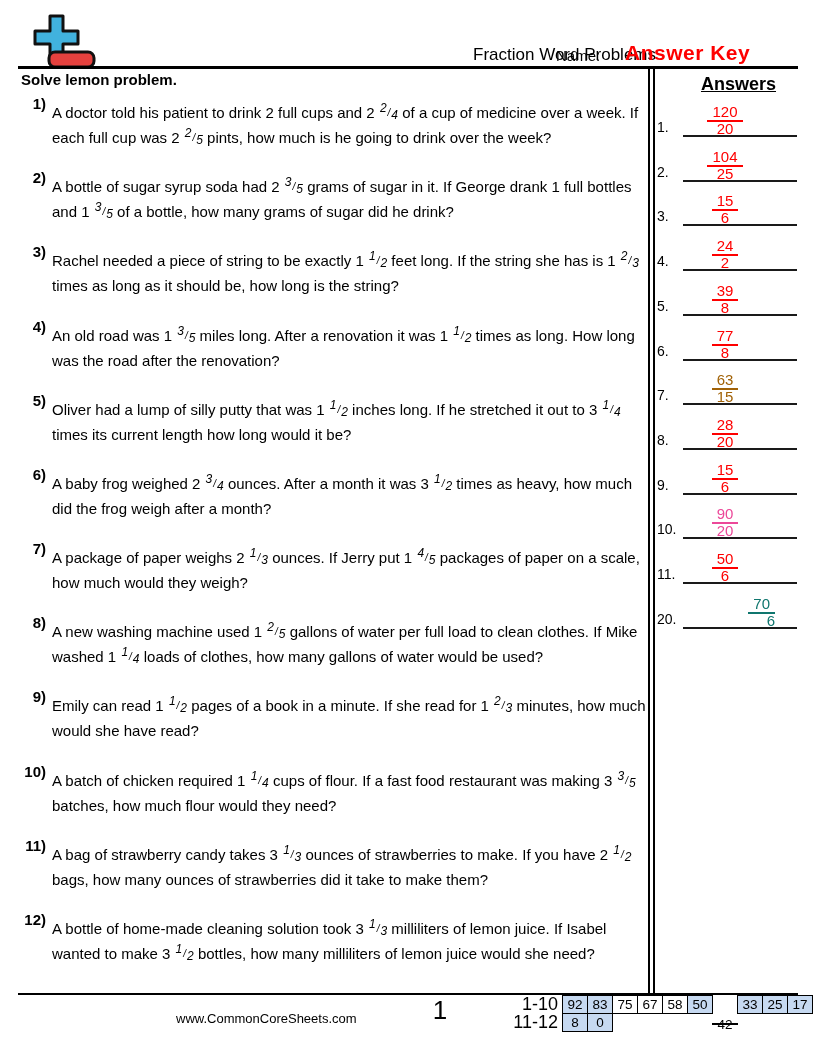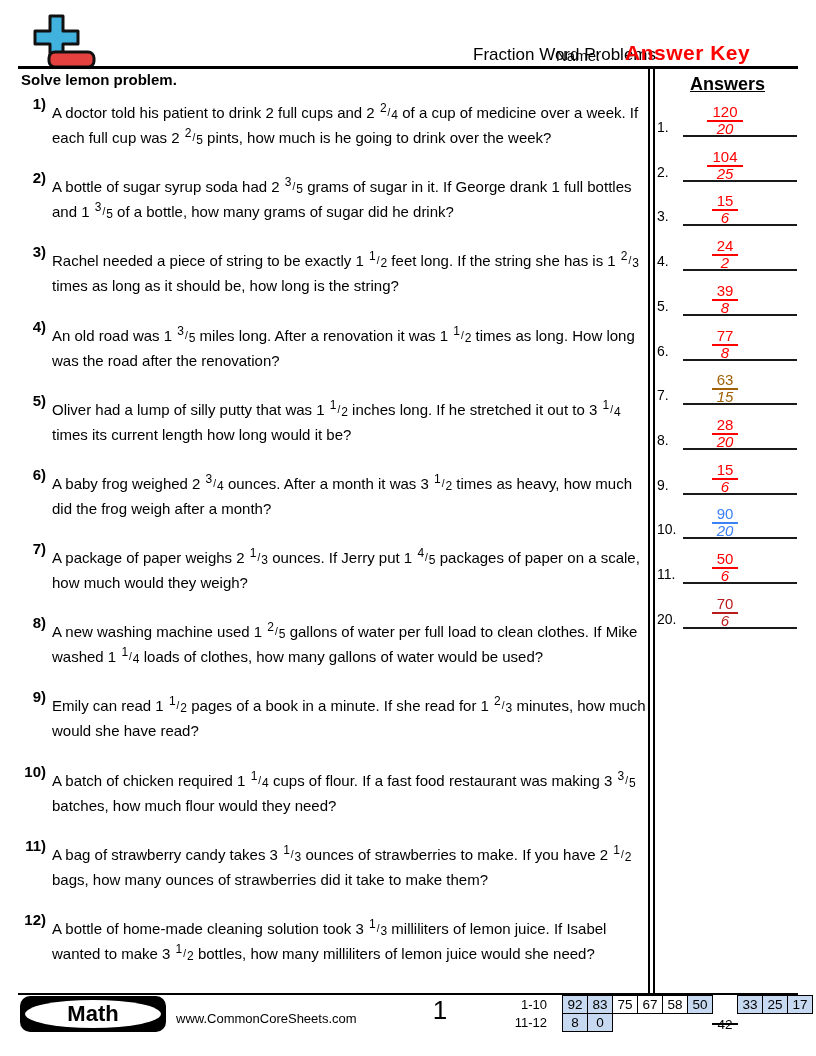--- a/index.html
+++ b/index.html
@@ -15,50 +15,50 @@
   .name-value { position:absolute; left:625px; top:41px; font-size:21px; font-weight:bold; letter-spacing:0.5px; }
   .rule-top { position:absolute; left:18px; top:66px; width:780px; height:0; border-bottom:3px solid #000; }
   .instruction { position:absolute; left:21px; top:71px; font-size:15px; font-weight:bold; }
   .divider-v { position:absolute; left:648px; top:69px; height:924px; width:7px;
                box-sizing:border-box; border-left:2px solid #000; border-right:2px solid #000; }
   
   .problem { position:absolute; left:0; width:650px; }
   .pnum { position:absolute; left:16px; top:-6px; width:30px; text-align:right;
           font-weight:bold; font-size:15px; }
   .ptext { margin-left:52px; margin-right:2px; font-size:15px; line-height:23px; }
-  .fx { white-space:nowrap; }
+  .fx { white-space:nowrap;font-style:italic; }
   .fx-n { font-size:12px; position:relative; top:-6px; margin-left:1px; }
   .fx-s { font-size:10px; position:relative; top:-2px; margin:0 1px; }
   .fx-d { font-size:12px; position:relative; top:1px; }
   
   .answers-heading { position:absolute; left:655px; top:74px; width:145px; text-align:center;
-                     font-size:18px; font-weight:bold; text-decoration:underline; }
+                     font-size:18px; font-weight:bold; text-decoration:underline;padding-left:11px; }
   .answer { position:absolute; left:655px; width:143px; height:46px; }
   .a-line { position:absolute; left:28px; width:114px; bottom:0; height:0; border-bottom:2px solid #1a1a1a; }
   .a-num  { position:absolute; left:2px; bottom:2px; font-size:14px; }
   .a-frac { position:absolute; left:20px; width:100px; bottom:2px; text-align:center;
             font-size:15px; }
   .fr-nw  { line-height:15px; }
   .fr-n   { display:inline-block; padding:0 5px 1px; border-bottom:2px solid currentColor; }
-  .fr-d   { line-height:13px;font-style:italic; }
+  .fr-d   { line-height:13px; }
   
   .footer-rule { position:absolute; left:18px; top:993px; width:780px; height:0; border-bottom:2.5px solid #000; }
   .math-badge { position:absolute; left:20px; top:996px; width:146px; height:36px;
                 background:#000; border-radius:10px; }
   .math-oval  { position:absolute; left:5px; right:5px; top:4px; bottom:4px;
                 background:#fff; border-radius:50%; }
   .math-label { position:absolute; left:0; top:0; width:100%; height:100%;
                 display:flex; align-items:center; justify-content:center;
                 font-size:22px; font-weight:bold; }
   .website  { position:absolute; left:176px; top:1011px; font-size:13px; }
   .page-num { position:absolute; left:400px; top:995px; width:80px; text-align:center; font-size:26px; }
   .score { position:absolute; left:511px; top:995px; }
   .score-row { display:flex; height:19px; }
   .score-row + .score-row { margin-top:-1px; }
-  .score-label { width:52px; box-sizing:border-box; padding-right:16px; font-size:13px;
+  .score-label { width:52px; box-sizing:border-box; padding-right:5px; font-size:18px;
                  display:flex; align-items:center; justify-content:flex-end; }
   .score-cell { width:26px; box-sizing:border-box; border:1px solid #000; margin-left:-1px;
                 display:flex; align-items:center; justify-content:center; font-size:13.5px; }
 </style>
 </head>
 <body>
 
 <div class="page">
 
   <div class="logo">
@@ -194,49 +194,45 @@
       <div class="answer" style="top: 449px;">
         <div class="a-num">9.</div>
         <div class="a-frac" style="color: rgb(254, 0, 0);">
           <div class="fr-nw"><span class="fr-n">15</span></div>
           <div class="fr-d">6</div>
         </div>
         <div class="a-line"></div>
       </div>
       <div class="answer" style="top: 493px;">
         <div class="a-num">10.</div>
-        <div class="a-frac" style="color: #3b82f6;">
+        <div class="a-frac" style="color: #ec4899;">
           <div class="fr-nw"><span class="fr-n">90</span></div>
           <div class="fr-d">20</div>
         </div>
         <div class="a-line"></div>
       </div>
       <div class="answer" style="top: 538px;">
         <div class="a-num">11.</div>
         <div class="a-frac" style="color: rgb(254, 0, 0);">
           <div class="fr-nw"><span class="fr-n">50</span></div>
           <div class="fr-d">6</div>
         </div>
         <div class="a-line"></div>
       </div>
       <div class="answer" style="top: 583px;">
         <div class="a-num">20.</div>
-        <div class="a-frac" style="color: #b91c1c;">
+        <div class="a-frac" style="color: #0f766e; text-align: right;">
           <div class="fr-nw"><span class="fr-n">70</span></div>
           <div class="fr-d">6</div>
         </div>
         <div class="a-line"></div>
       </div>
     </div>
 
   <div class="footer-rule"></div>
-  <div class="math-badge">
-    <div class="math-oval"></div>
-    <div class="math-label">Math</div>
-  </div>
   <div class="website">www.CommonCoreSheets.com</div>
   <div class="page-num">1</div>
   <div class="score" id="score-table">
       <div class="score-row">
         <div class="score-label">1-10</div>
         <div class="score-cell" style="background: rgb(198, 217, 241);">92</div>
         <div class="score-cell" style="background: rgb(198, 217, 241);">83</div>
         <div class="score-cell">75</div>
         <div class="score-cell">67</div>
         <div class="score-cell">58</div>

